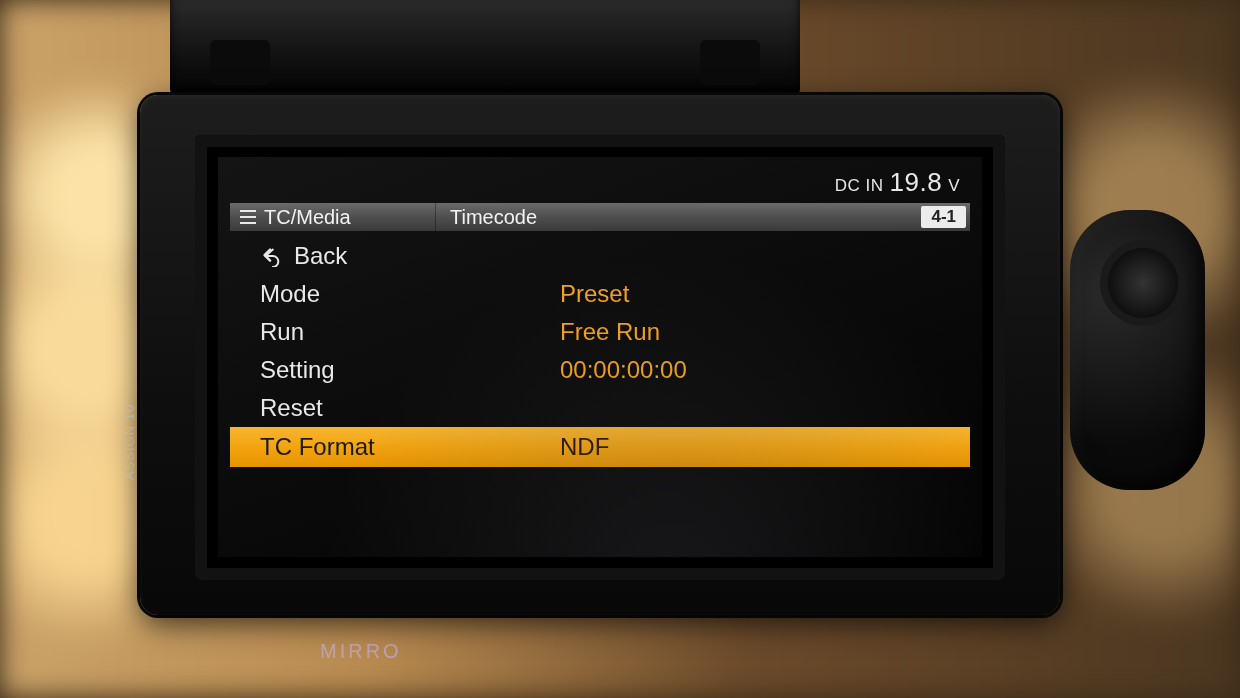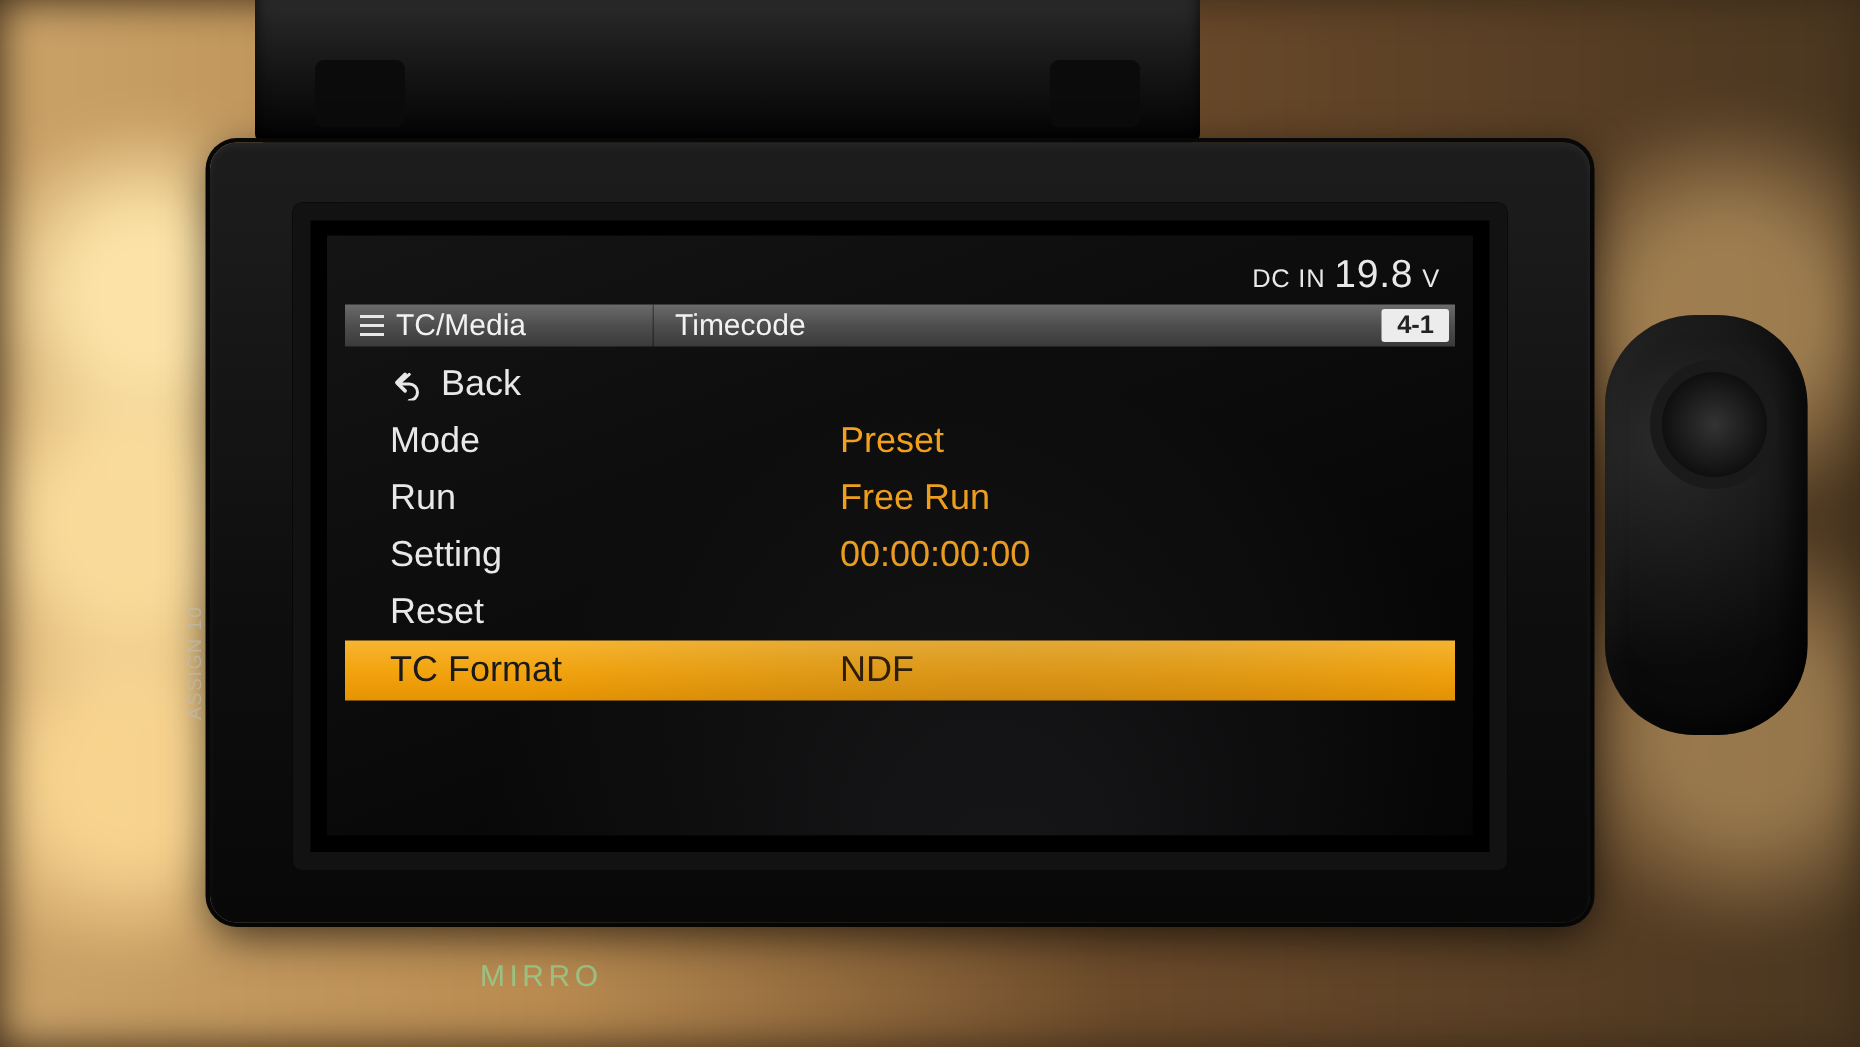--- a/index.html
+++ b/index.html
@@ -72,21 +72,21 @@
     color: #bdbdbd;
     font-size: 13px;
     letter-spacing: 1px;
     transform: rotate(-90deg);
     transform-origin: left top;
     opacity: 0.6;
   }
   .bottom-label {
     position: absolute;
     left: 320px; top: 640px;
-    color: #86efac;
+    color: #c4b5fd;
     font-size: 20px;
     letter-spacing: 3px;
     opacity: 0.55;
   }
 
   
   .screen-bezel {
     position: absolute;
     left: 55px; top: 40px;
     width: 810px; height: 445px;

